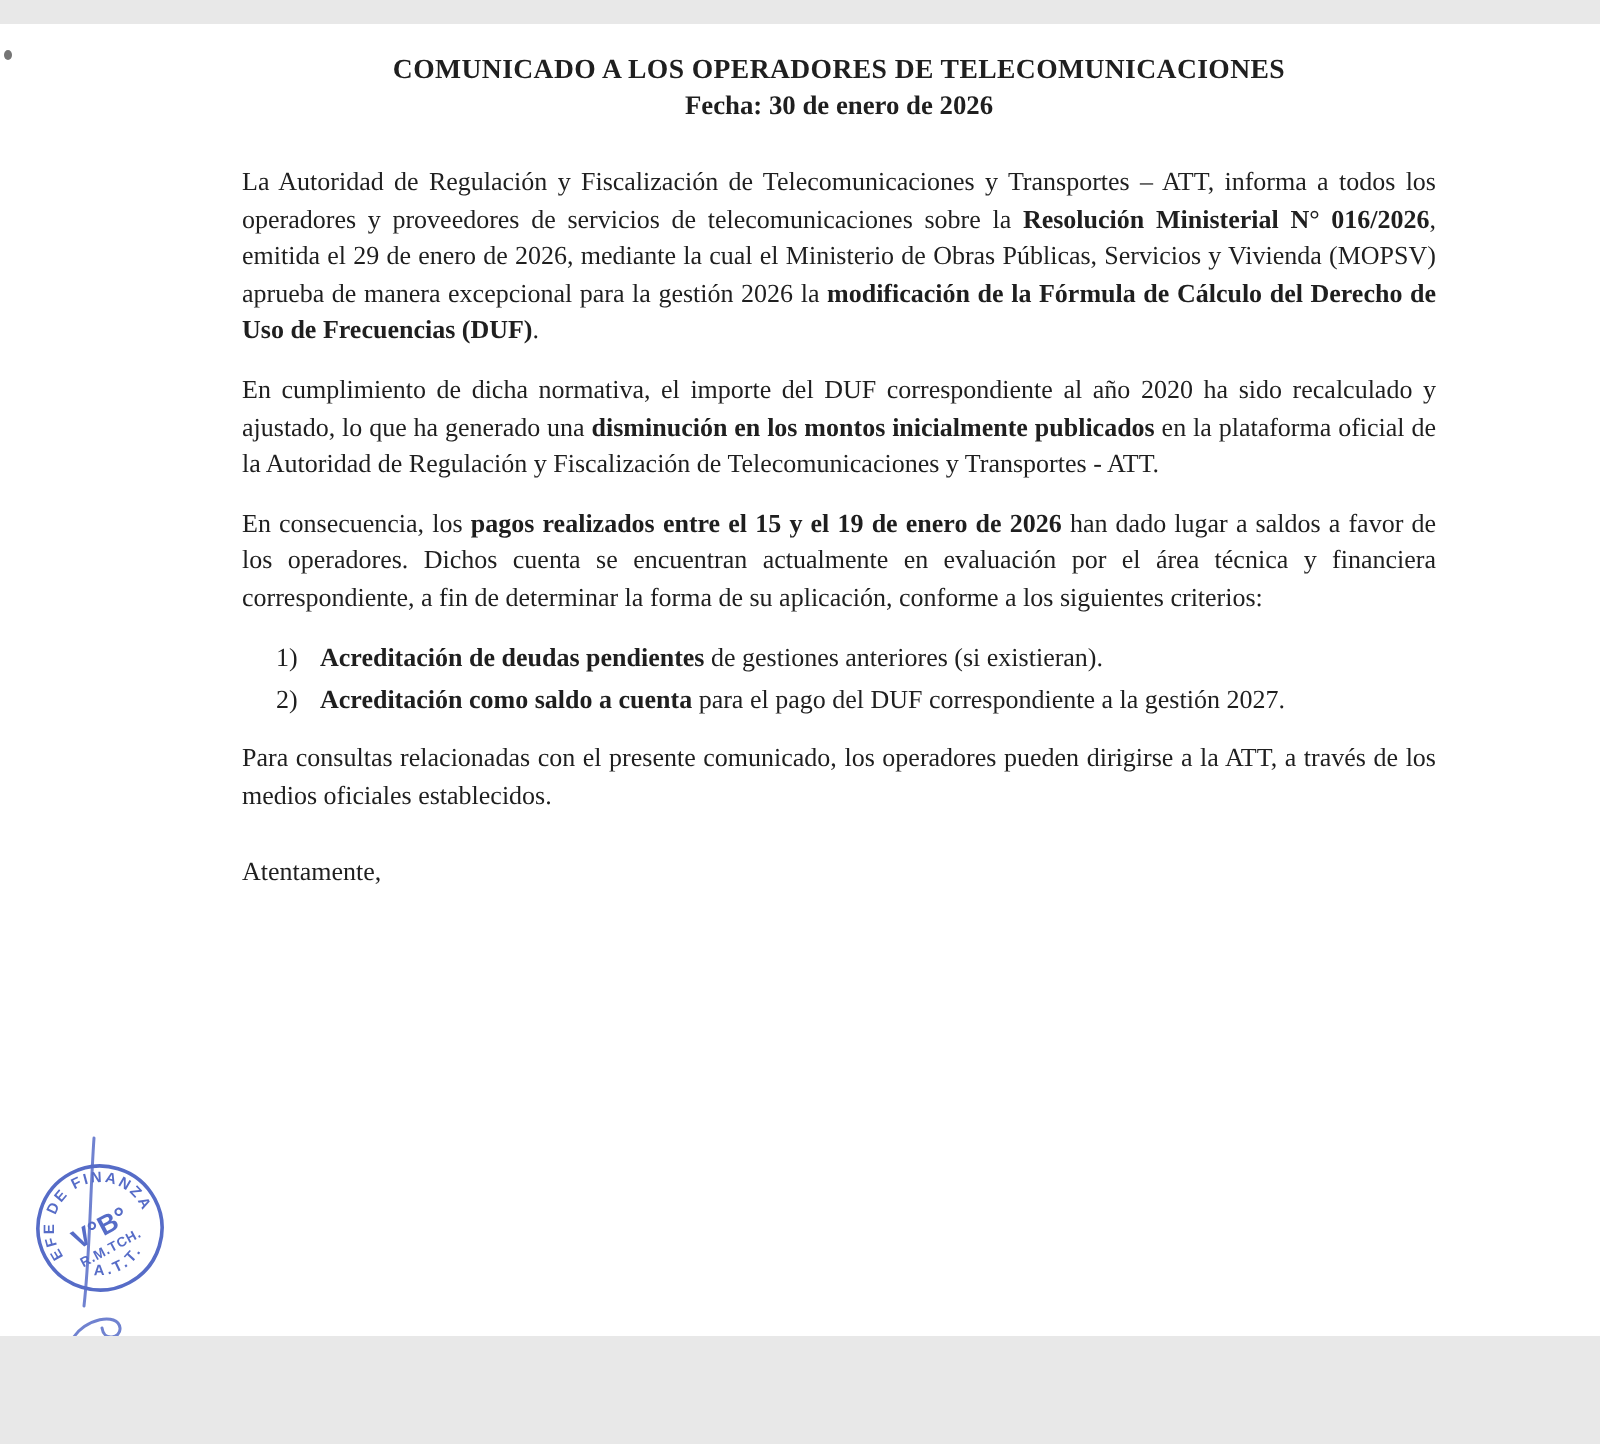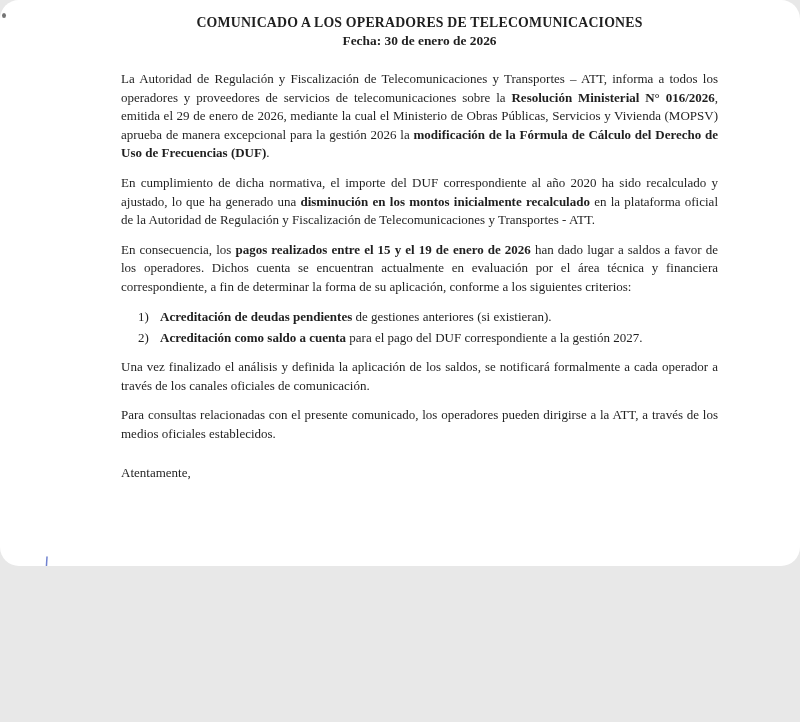--- a/index.html
+++ b/index.html
@@ -1,20 +1,20 @@
 <!DOCTYPE html>
 <html style="--paper: #ffffff; --ink: #1f1f1f; --stamp: #3f58c0;"><head>
 <meta charset="utf-8">
 <style>
   :root { --paper:#ffffff; --ink:#1f1f1f; --stamp:#3f58c0; }
   html,body { margin:0; padding:0; background:#e8e8e8; }
   .page {
-    position:relative; width:800px; height:566px; margin:0 auto;
+    position:relative; width:800px; height:656px; margin:12px auto;
     background:var(--paper); overflow:hidden;
-    font-family:"Liberation Serif", serif; color:var(--ink);border-radius:19px;
+    font-family:"Liberation Serif", serif; color:var(--ink);
   }
   .speck { position:absolute; left:2px; top:13px; width:4px; height:5px;
     background:#3a3a3a; border-radius:50%; opacity:.7; }
   .content { position:absolute; left:121px; top:14px; width:597px; }
   .hdr { text-align:center; font-weight:bold; }
   .hdr .title { font-size:13.8px; line-height:18px; letter-spacing:.2px; }
   .hdr .ref, .hdr .date { font-size:13.4px; line-height:18px; }
   .body-text { margin-top:20px; font-size:13px; line-height:18.6px;
     text-align:justify; }
   p.para { margin:0 0 11px 0; }
@@ -47,35 +47,34 @@
   <div class="speck"></div>
 
   <div class="content">
     <div class="hdr">
       <div class="title">COMUNICADO A LOS OPERADORES DE TELECOMUNICACIONES</div>
       <div class="date">Fecha: 30 de enero de 2026</div>
     </div>
 
     <div class="body-text">
       <p class="para"><span>La Autoridad de Regulación y Fiscalización de Telecomunicaciones y Transportes – ATT, informa a todos los operadores y proveedores de servicios de telecomunicaciones sobre la </span><span class="b">Resolución Ministerial N° 016/2026</span><span>, emitida el 29 de enero de 2026, mediante la cual el Ministerio de Obras Públicas, Servicios y Vivienda (MOPSV) aprueba de manera excepcional para la gestión 2026 la </span><span class="b">modificación de la Fórmula de Cálculo del Derecho de Uso de Frecuencias (DUF)</span><span>.</span></p>
-      <p class="para"><span>En cumplimiento de dicha normativa, el importe del DUF correspondiente al año 2020 ha sido recalculado y ajustado, lo que ha generado una </span><span class="b">disminución en los montos inicialmente recalculado</span><span> en la plataforma oficial de la Autoridad de Regulación y Fiscalización de Telecomunicaciones y Transportes - ATT.</span></p>
+      <p class="para"><span>En cumplimiento de dicha normativa, el importe del DUF correspondiente al año 2020 ha sido recalculado y ajustado, lo que ha generado una </span><span class="b">disminución en los montos inicialmente publicados</span><span> en la plataforma oficial de la Autoridad de Regulación y Fiscalización de Telecomunicaciones y Transportes - ATT.</span></p>
       <p class="para"><span>En consecuencia, los </span><span class="b">pagos realizados entre el 15 y el 19 de enero de 2026</span><span> han dado lugar a saldos a favor de los operadores. Dichos cuenta se encuentran actualmente en evaluación por el área técnica y financiera correspondiente, a fin de determinar la forma de su aplicación, conforme a los siguientes criterios:</span></p>
 
       <div class="crit-list">
         <div class="crit-item">
           <span class="marker">1)</span>
           <span class="item-text"><span class="b">Acreditación de deudas pendientes</span><span> de gestiones anteriores (si existieran).</span></span>
         </div>
         <div class="crit-item">
           <span class="marker">2)</span>
           <span class="item-text"><span class="b">Acreditación como saldo a cuenta</span><span> para el pago del DUF correspondiente a la gestión 2027.</span></span>
         </div>
       </div>
 
-      <p class="para"><span>Una vez finalizado el análisis y definida la aplicación de los saldos, se notificará formalmente a cada operador a través de los canales oficiales de comunicación.</span></p>
       <p class="para"><span>Para consultas relacionadas con el presente comunicado, los operadores pueden dirigirse a la ATT, a través de los medios oficiales establecidos.</span></p>
 
       <p class="closing">Atentamente,</p>
     </div>
   </div>
 
   <svg class="stamp stamp1" width="76" height="94" viewBox="0 0 76 94">
     <defs>
       <path id="s1-top" d="M 13.35 52 A 23 23 0 1 1 58.65 52"></path>
       <path id="s1-bot" d="M 20.3 65.5 A 23.5 23.5 0 0 0 51.7 65.5"></path>

